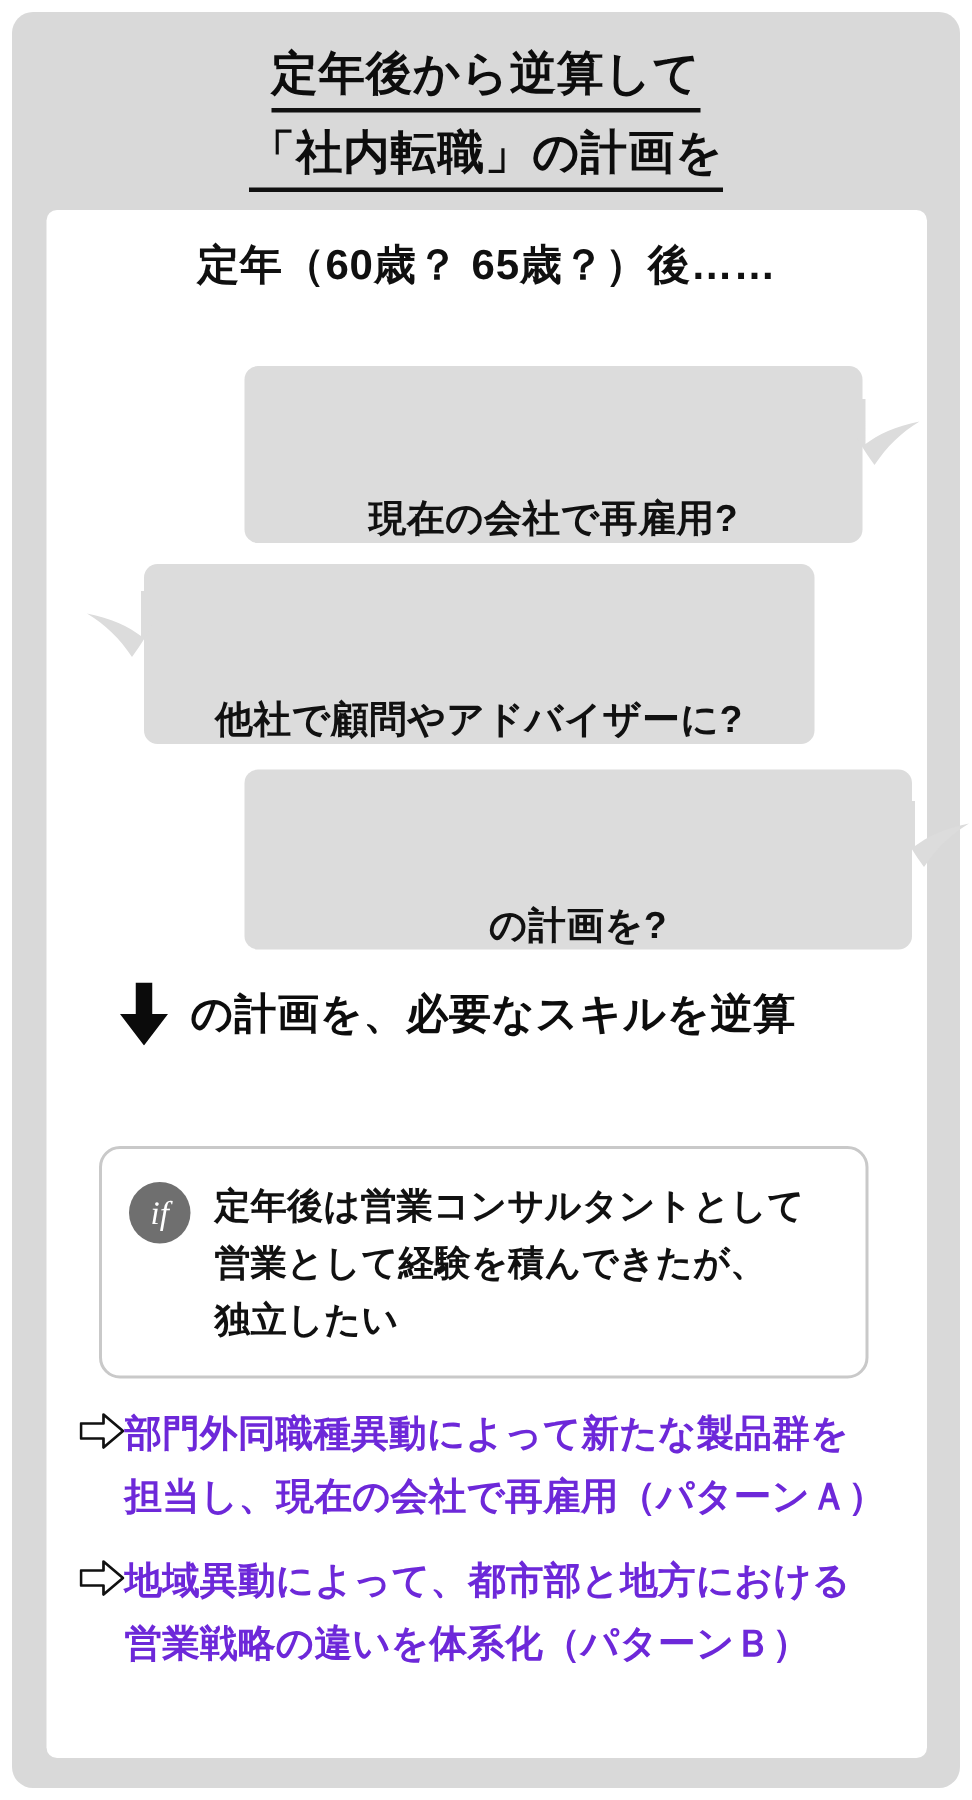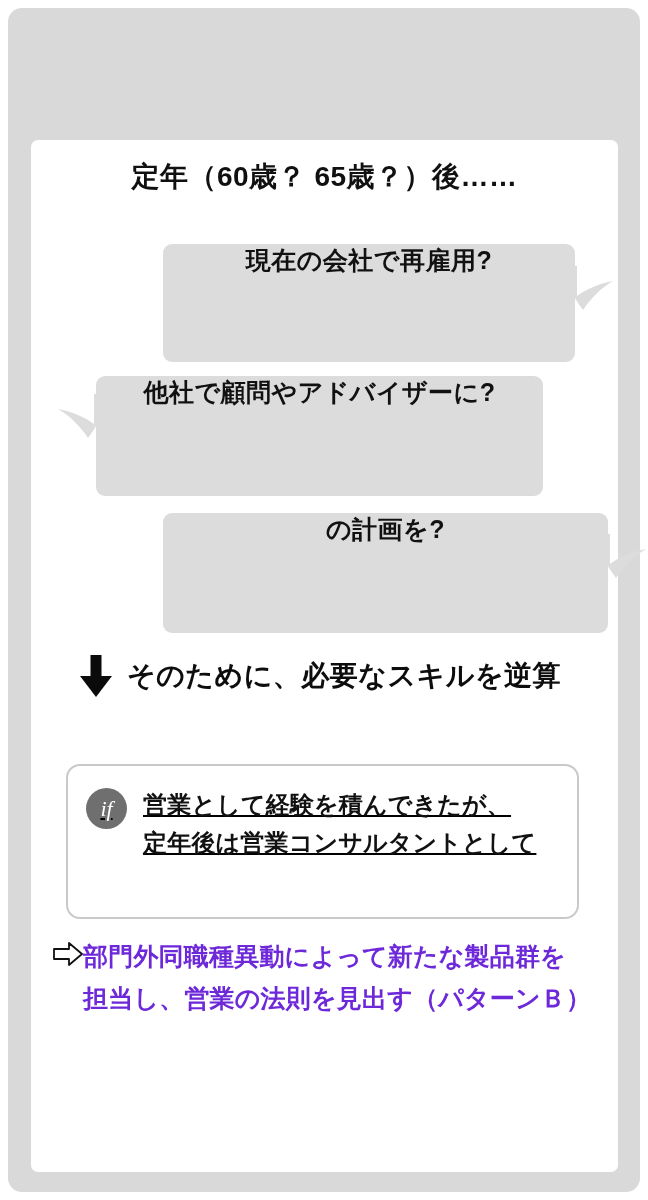--- a/index.html
+++ b/index.html
@@ -74,21 +74,21 @@
     white-space: nowrap;
   }
 
   
   .bubble {
     position: absolute;
     box-sizing: border-box;
     background: #dcdcdc;
     border-radius: 9px;
     display: flex;
-    align-items: flex-start;
+    align-items: flex-end;
     justify-content: center;
     color: #111111;
     font-size: 25px;
     font-weight: bold;
     letter-spacing: 0.5px;
   }
   .bubble-text { white-space: nowrap; }
 
   
   .tail {
@@ -136,21 +136,20 @@
     top: 624px;
     width: 513px;
     height: 155px;
     box-sizing: border-box;
     border: 2px solid #c9c9c9;
     border-radius: 14px;
     background: #ffffff;
     display: flex;
     align-items: flex-start;
     padding: 20px 16px 0 18px;
-    text-decoration: underline;
   }
   .if-badge {
     flex: 0 0 auto;
     width: 41px;
     height: 41px;
     border-radius: 50%;
     background: #6f6f6f;
     color: #ffffff;
     font-family: "Liberation Serif", "DejaVu Serif", serif;
     font-style: italic;
@@ -194,20 +193,24 @@
     color: #6d28d9;
     letter-spacing: 0.2px;
   }
   .outcome-text > span { display: block; white-space: nowrap; }
 </style>
 </head>
 <body>
 
 <div class="panel">
 
+  <div class="title">
+    <span class="title-row"><span class="title-line">定年後から逆算して</span></span>
+    <span class="title-row"><span class="title-line">「社内転職」の計画を</span></span>
+  </div>
 
   <div class="card">
 
     <div class="lead">定年（60歳？ 65歳？）後……</div>
 
     <div class="bubble bubble-1">
       <span class="bubble-text">現在の会社で再雇用?</span>
     </div>
     <div class="tail tail-1">
       <svg viewBox="0 0 48 46" xmlns="http://www.w3.org/2000/svg">
@@ -232,42 +235,54 @@
         <path d="M0,0 L10,0 L10,30 C18,24 30,18 46,15 C34,22 24,32 16,44 C10,36 4,26 0,18 Z" fill="#dcdcdc"></path>
       </svg>
     </div>
 
     <div class="arrow-row">
       <span class="down-arrow">
         <svg width="34" height="42" viewBox="0 0 34 42" xmlns="http://www.w3.org/2000/svg">
           <path d="M11.5,0 L22.5,0 L22.5,21 L33,21 L17,42 L1,21 L11.5,21 Z" fill="#0b0b0b"></path>
         </svg>
       </span>
-      <span class="arrow-caption">そのために、必要なスキルを逆算</span>
+      <span class="arrow-caption">の計画を、必要なスキルを逆算</span>
     </div>
 
     <div class="if-box">
       <span class="if-badge">if</span>
       <div class="if-text">
+        <span>定年後は営業コンサルタントとして</span>
         <span>営業として経験を積んできたが、</span>
-        <span>定年後は営業コンサルタントとして</span>
+        <span>独立したい</span>
       </div>
     </div>
 
     <div class="outcomes">
 
       <div class="outcome">
         <span class="outcome-arrow">
           <svg width="30" height="24" viewBox="0 0 30 24" xmlns="http://www.w3.org/2000/svg">
             <path d="M1,7 L16,7 L16,1 L29,12 L16,23 L16,17 L1,17 Z" fill="#ffffff" stroke="#111111" stroke-width="1.8" stroke-linejoin="round"></path>
           </svg>
         </span>
         <div class="outcome-text">
           <span>部門外同職種異動によって新たな製品群を</span>
-          <span>担当し、営業の法則を見出す（パターンＢ）</span>
+          <span>担当し、現在の会社で再雇用（パターンＡ）</span>
         </div>
       </div>
 
+      <div class="outcome">
+        <span class="outcome-arrow">
+          <svg width="30" height="24" viewBox="0 0 30 24" xmlns="http://www.w3.org/2000/svg">
+            <path d="M1,7 L16,7 L16,1 L29,12 L16,23 L16,17 L1,17 Z" fill="#ffffff" stroke="#111111" stroke-width="1.8" stroke-linejoin="round"></path>
+          </svg>
+        </span>
+        <div class="outcome-text">
+          <span>地域異動によって、都市部と地方における</span>
+          <span>営業戦略の違いを体系化（パターンＢ）</span>
+        </div>
+      </div>
 
     </div>
 
   </div>
 </div>
 
 </body></html>

